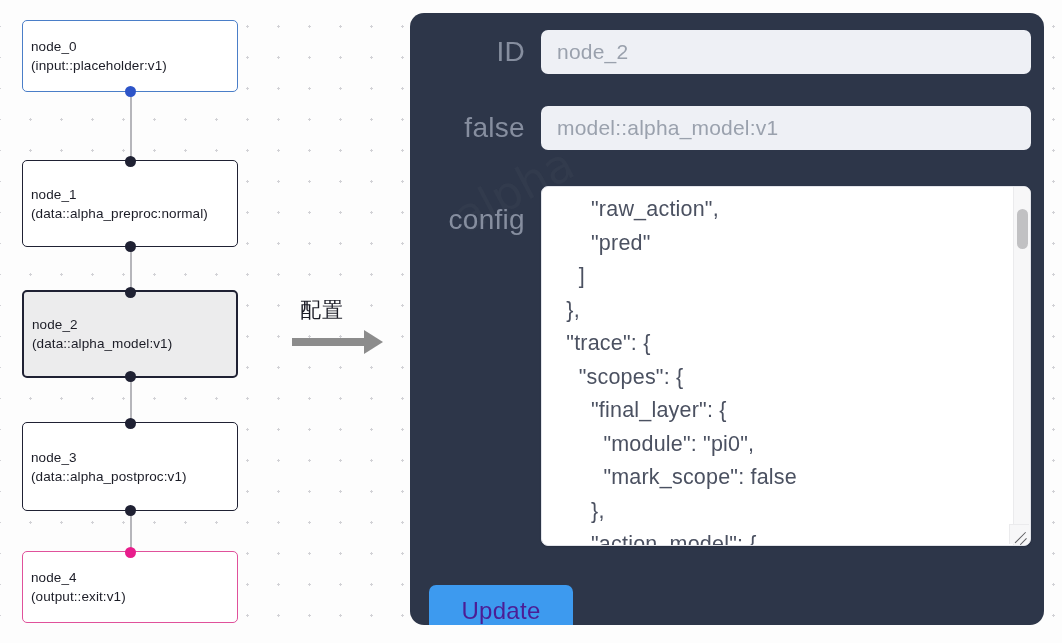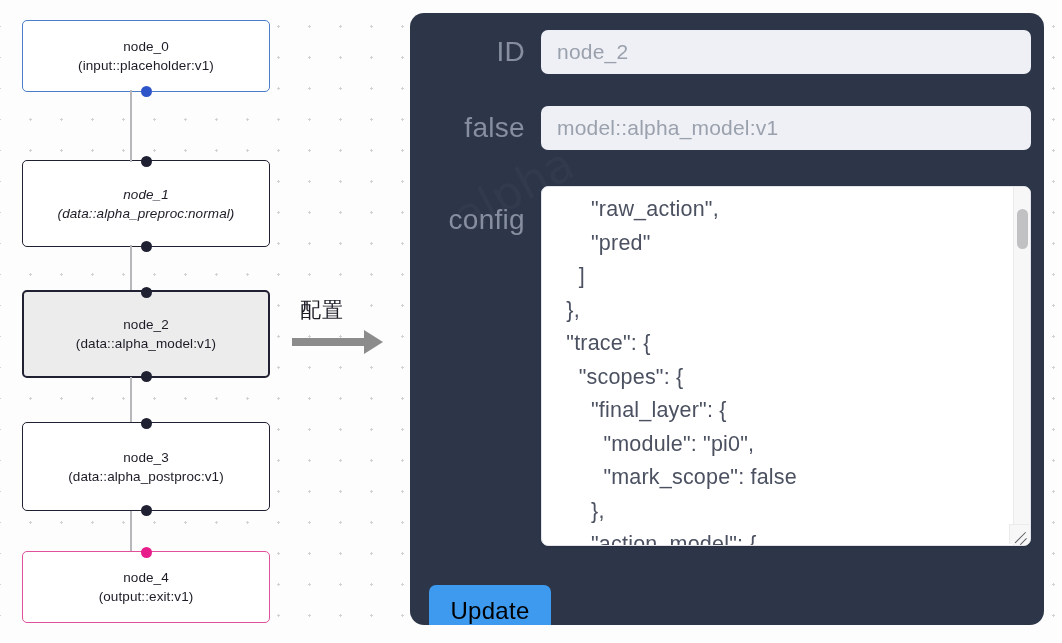--- a/index.html
+++ b/index.html
@@ -34,27 +34,27 @@
   
   .graph {
     position: absolute;
     left: 0; top: 0;
     width: 400px; height: 643px;
   }
   .node {
     position: absolute;
     box-sizing: border-box;
     left: 22px;
-    width: 248px;
+    width: 216px;
     background: #ffffff;
     border: 1.6px solid #1f2133;
     border-radius: 5px;
     display: flex;
     flex-direction: column;
-    align-items: center;
+    align-items: flex-start;
     justify-content: center;
     text-align: center;
     color: #1b1c26;
     font-size: 13.5px;
     line-height: 19px;
     letter-spacing: 0.1px;
     padding: 0 8px;
   }
   .node .ttl { display:block; }
   .node .sub { display:block; }
@@ -219,25 +219,25 @@
     height: 1.4px;
     transform: rotate(-45deg);
     transform-origin: center;
   }
   .resize-grip::before { width: 15px; right: 1px; bottom: 6px; }
   .resize-grip::after  { width: 9px;  right: 1px; bottom: 2px; }
 
   .update-btn {
     position: absolute;
     left: 19px; top: 572px;
-    width: 122px; height: 52px;
+    width: 144px; height: 52px;
     background: #3d9aef;
     border: none;
     border-radius: 7px;
-    color: #000000;
+    color: #4c1d95;
     font-size: 24px;
     font-family: "Liberation Sans", sans-serif;
     letter-spacing: 0.3px;
     display: flex;
     align-items: center;
     justify-content: center;
     cursor: pointer;
   }
 
   
@@ -263,21 +263,21 @@
     <div class="edge" style="top:245px;height:45px;"></div>
     <div class="edge" style="top:377px;height:45px;"></div>
     <div class="edge" style="top:511px;height:40px;"></div>
 
     <div class="node in-node" style="top:20px;height:72px;">
       <span class="ttl">node_0</span>
       <span class="sub">(input::placeholder:v1)</span>
       <span class="handle bottom blue"></span>
     </div>
 
-    <div class="node" style="top:160px;height:87px;font-style:italic;">
+    <div class="node" style="top:160px;height:87px;">
       <span class="ttl">node_1</span>
       <span class="sub">(data::alpha_preproc:normal)</span>
       <span class="handle top"></span>
       <span class="handle bottom"></span>
     </div>
 
     <div class="node selected" style="top:290px;height:88px;">
       <span class="ttl">node_2</span>
       <span class="sub">(data::alpha_model:v1)</span>
       <span class="handle top"></span>

